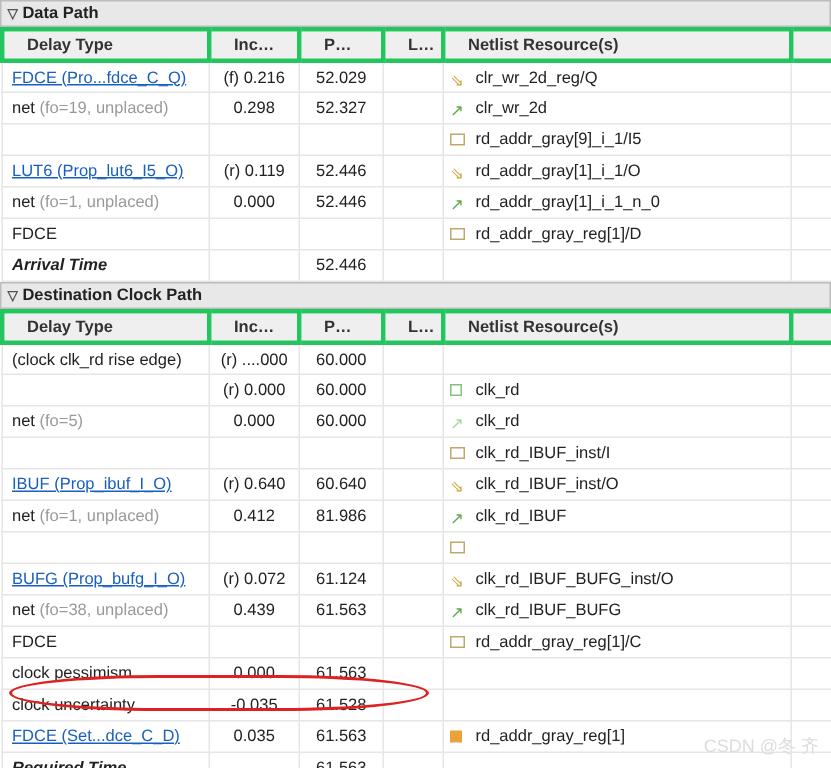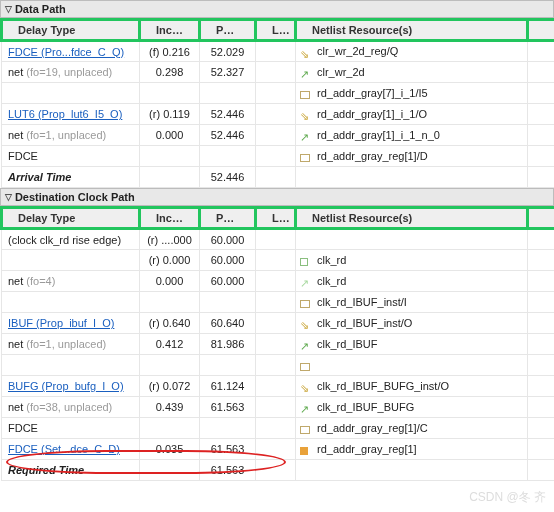--- a/index.html
+++ b/index.html
@@ -163,21 +163,21 @@
         <td class="num">52.327</td>
         <td></td>
         <td class="netcell"><span class="neticon ic-arrow-gr"></span><span>clr_wr_2d</span></td>
         <td></td>
       </tr>
       <tr>
         <td><span></span></td>
         <td class="num"></td>
         <td class="num"></td>
         <td></td>
-        <td class="netcell"><span class="neticon"><span class="ic-cell"></span></span><span>rd_addr_gray[7]_i_1/I5</span></td>
+        <td class="netcell"><span class="neticon"><span class="ic-cell"></span></span><span>rd_addr_gray[9]_i_1/I5</span></td>
         <td></td>
       </tr>
       <tr>
         <td><a class="link" href="#">LUT6 (Prop_lut6_I5_O)</a></td>
         <td class="num">(r) 0.119</td>
         <td class="num">52.446</td>
         <td></td>
         <td class="netcell"><span class="neticon ic-arrow-yel"></span><span>rd_addr_gray[1]_i_1/O</span></td>
         <td></td>
       </tr>
@@ -243,21 +243,21 @@
       </tr>
       <tr>
         <td><span></span></td>
         <td class="num">(r) 0.000</td>
         <td class="num">60.000</td>
         <td></td>
         <td class="netcell"><span class="neticon"><span class="ic-box"></span></span><span>clk_rd</span></td>
         <td></td>
       </tr>
       <tr>
-        <td><span>net</span><span class="gray"> (fo=4)</span></td>
+        <td><span>net</span><span class="gray"> (fo=5)</span></td>
         <td class="num">0.000</td>
         <td class="num">60.000</td>
         <td></td>
         <td class="netcell"><span class="neticon ic-arrow-ltgr"></span><span>clk_rd</span></td>
         <td></td>
       </tr>
       <tr>
         <td><span></span></td>
         <td class="num"></td>
         <td class="num"></td>
@@ -307,20 +307,36 @@
       </tr>
       <tr>
         <td><span>FDCE</span></td>
         <td class="num"></td>
         <td class="num"></td>
         <td></td>
         <td class="netcell"><span class="neticon"><span class="ic-cell"></span></span><span>rd_addr_gray_reg[1]/C</span></td>
         <td></td>
       </tr>
       <tr>
+        <td><span>clock pessimism</span></td>
+        <td class="num">0.000</td>
+        <td class="num">61.563</td>
+        <td></td>
+        <td class="netcell"><span></span></td>
+        <td></td>
+      </tr>
+      <tr>
+        <td><span>clock uncertainty</span></td>
+        <td class="num">-0.035</td>
+        <td class="num">61.528</td>
+        <td></td>
+        <td class="netcell"><span></span></td>
+        <td></td>
+      </tr>
+      <tr>
         <td><a class="link" href="#">FDCE (Set...dce_C_D)</a></td>
         <td class="num">0.035</td>
         <td class="num">61.563</td>
         <td></td>
         <td class="netcell"><span class="neticon"><span class="ic-box-filled"></span></span><span>rd_addr_gray_reg[1]</span></td>
         <td></td>
       </tr>
       <tr>
         <td class="bold italic">Required Time</td>
         <td class="num"></td>

